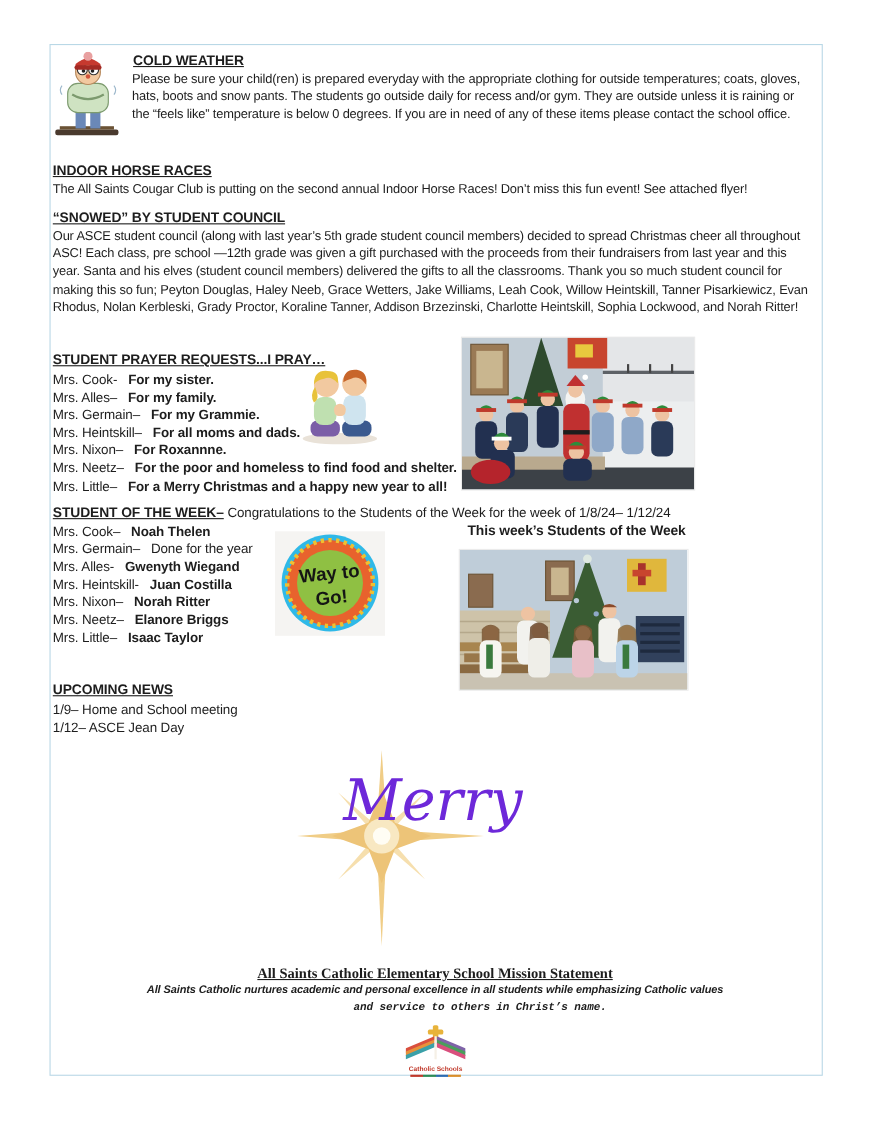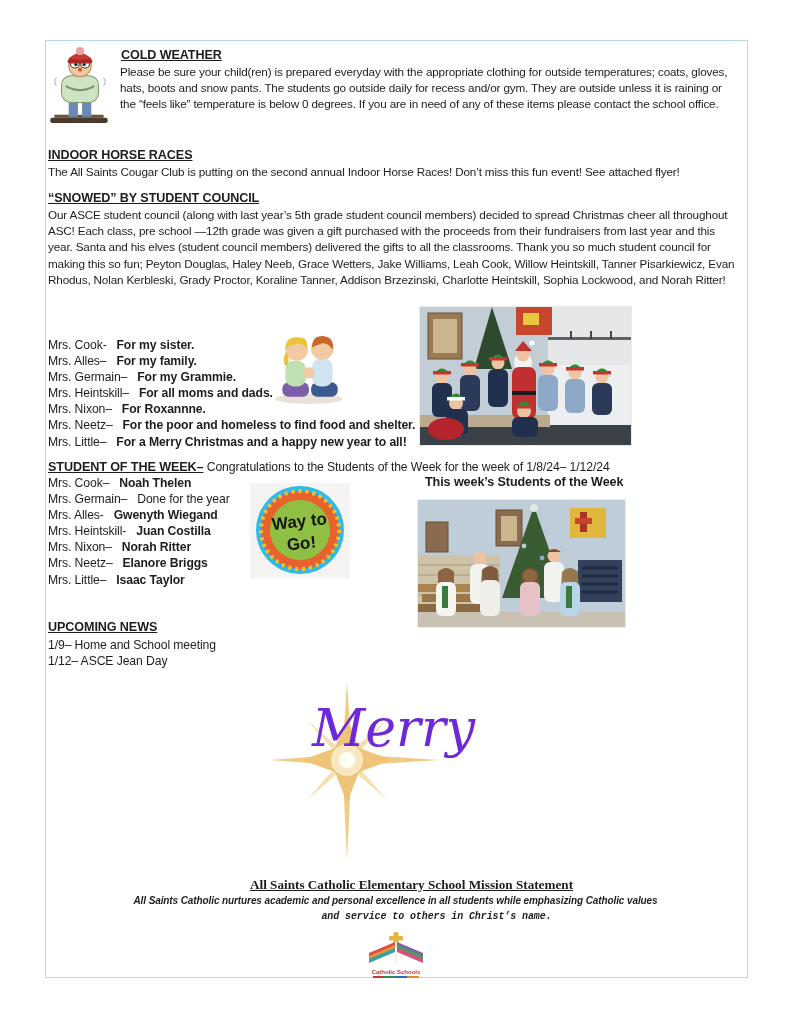--- a/index.html
+++ b/index.html
@@ -48,20 +48,21 @@
   </div>
   <div class="abs sec-title" style="left:121px;top:48px;">COLD WEATHER</div>
   <div class="abs body-text" style="left:120px;top:64px;width:620px;">Please be sure your child(ren) is prepared everyday with the appropriate clothing for outside temperatures; coats, gloves, hats, boots and snow pants. The students go outside daily for recess and/or gym. They are outside unless it is raining or the “feels like” temperature is below 0 degrees. If you are in need of any of these items please contact the school office.</div>
 
   <div class="abs sec-title" style="left:48px;top:148px;">INDOOR HORSE RACES</div>
   <div class="abs body-text" style="left:48px;top:164px;width:692px;">The All Saints Cougar Club is putting on the second annual Indoor Horse Races! Don’t miss this fun event! See attached flyer!</div>
 
   <div class="abs sec-title" style="left:48px;top:191px;">“SNOWED” BY STUDENT COUNCIL</div>
   <div class="abs body-text" style="left:48px;top:207px;width:694px;">Our ASCE student council (along with last year’s 5th grade student council members) decided to spread Christmas cheer all throughout ASC! Each class, pre school —12th grade was given a gift purchased with the proceeds from their fundraisers from last year and this year. Santa and his elves (student council members) delivered the gifts to all the classrooms. Thank you so much student council for making this so fun; Peyton Douglas, Haley Neeb, Grace Wetters, Jake Williams, Leah Cook, Willow Heintskill, Tanner Pisarkiewicz, Evan Rhodus, Nolan Kerbleski, Grady Proctor, Koraline Tanner, Addison Brzezinski, Charlotte Heintskill, Sophia Lockwood, and Norah Ritter!</div>
 
+  <div class="abs sec-title" style="left:48px;top:320px;">STUDENT PRAYER REQUESTS...I PRAY…</div>
   <div class="abs" style="left:48px;top:337px;">
 
       <div class="row">
         <span class="teacher">Mrs. Cook-</span>
         <span>&nbsp;</span>
         <span class="val">For my sister.</span>
       </div>
 
       <div class="row">
         <span class="teacher">Mrs. Alles–</span>
@@ -303,21 +304,21 @@
       <polygon points="20,90 97,84 190,90 97,96" fill="#f0cd86"></polygon>
       <polygon points="97,34 101,90 97,146 93,90" transform="rotate(45 97 90)" fill="#f6dfae"></polygon>
       <polygon points="97,34 101,90 97,146 93,90" transform="rotate(-45 97 90)" fill="#f6dfae"></polygon>
       <polygon points="97,47 109,78 142,90 109,102 97,133 85,102 52,90 85,78" fill="#edc478"></polygon>
       <circle cx="97" cy="90" r="16" fill="#f8e8c2"></circle>
       <circle cx="97" cy="90" r="8" fill="#fffdf4"></circle>
     </svg>
     <span class="abs xmas-word" style="left:62px;top:32px;font-size:52px;">Merry</span>
   </div>
 
-  <div class="abs mission-head" style="left:45px;top:877px;width:701px;padding-left:16px;">All Saints Catholic Elementary School Mission Statement</div>
+  <div class="abs mission-head" style="left:45px;top:877px;width:701px;">All Saints Catholic Elementary School Mission Statement</div>
   <div class="abs mission-line" style="left:45px;top:895px;width:701px;">All Saints Catholic nurtures academic and personal excellence in all students while emphasizing Catholic values</div>
   <div class="abs mission-line" style="left:45px;top:911px;width:783px;font-family:Liberation Mono, monospace;">and service to others in Christ’s name.</div>
 
   <div class="abs" style="left:366px;top:931px;width:60px;height:46px;">
     <svg width="60" height="34" viewBox="0 0 60 34">
       <rect x="27.5" y="1" width="5" height="13" rx="1.5" fill="#e8b33a"></rect>
       <rect x="23" y="5" width="14" height="4.5" rx="1.5" fill="#e8b33a"></rect>
       <g>
         <polygon points="3,22 29,11 29,15 3,26" fill="#d94f3d"></polygon>
         <polygon points="3,25 29,14 29,18 3,29" fill="#e8923a"></polygon>

